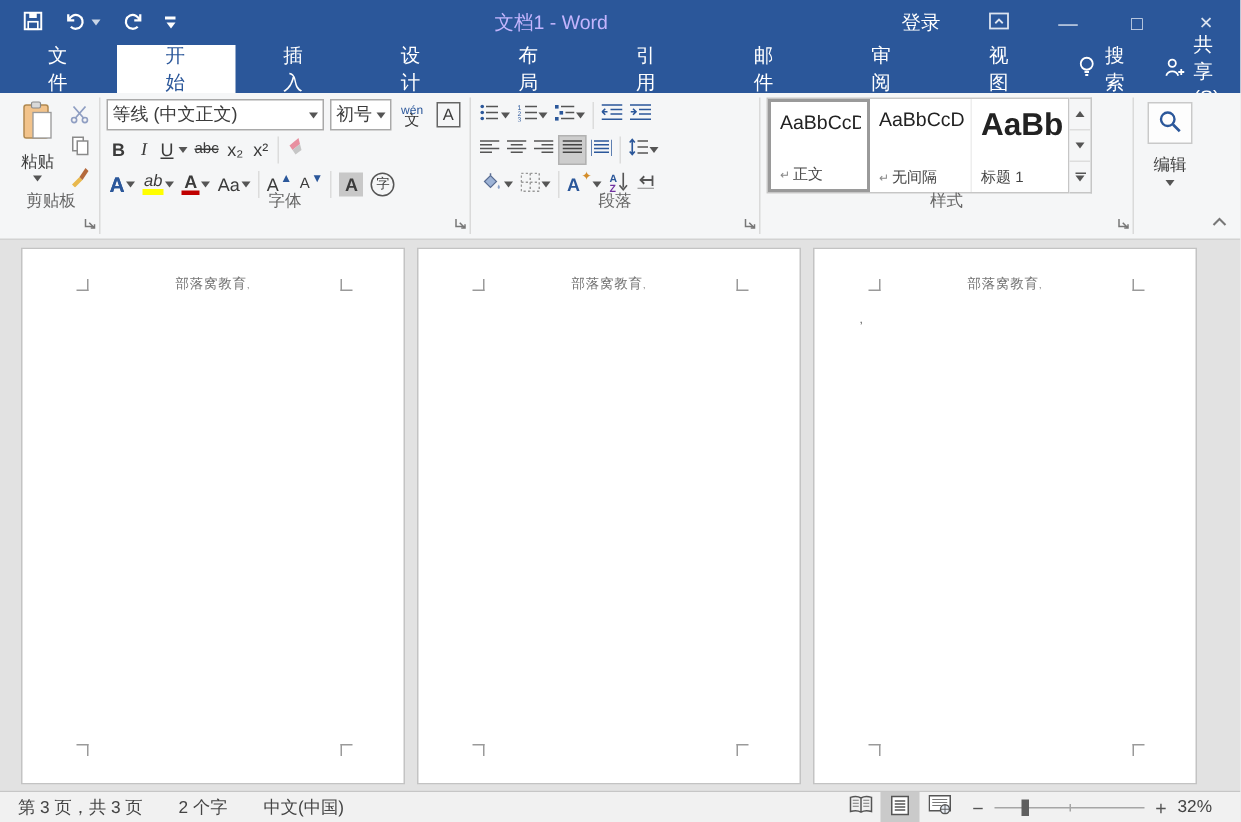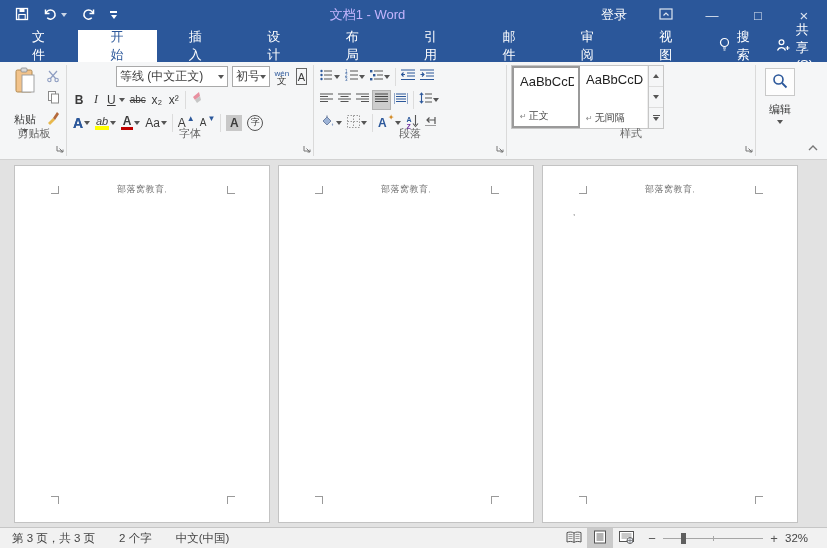--- a/index.html
+++ b/index.html
@@ -35,28 +35,28 @@
   .launcher { position:absolute; bottom:3px; right:2px; }
   .vsep { width:1px; background:#dadada; margin:3px 0; }
   .rrow { display:flex; align-items:center; height:23px; gap:1px; }
   .rbtn { height:20px; min-width:16px; display:flex; align-items:center; justify-content:center; padding:0 2px; gap:1px; font-size:12px; color:#3b3b3b; }
   .rbtn.active { background:#cdcdcd; border:1px solid #b2b2b2; }
   .minisep { width:1px; height:18px; background:#dcdcdc; margin:0 2px; }
 
   
   .clip-body { display:flex; flex:1; }
   .paste { width:38px; display:flex; flex-direction:column; align-items:center; justify-content:flex-start; padding-top:2px; }
-  .paste .lbl { font-size:11px; margin-top:14px; }
+  .paste .lbl { font-size:11px; margin-top:2px; }
   .clip-col { display:flex; flex-direction:column; justify-content:flex-start; gap:3px; padding-top:3px; }
   .clip-col .rbtn { height:18px; }
 
   
   .combo { height:21px; background:#fff; border:1px solid #a9a9a9; display:flex; align-items:center; font-size:12px; padding:0 3px; justify-content:space-between; }
   .combo .val { white-space:nowrap; overflow:hidden; }
-  .fname { width:150px;margin-left:45px; }
+  .fname { width:150px; }
   .fsize { width:42px; margin-left:3px; }
 
   .phonetic { display:flex; flex-direction:column; align-items:center; line-height:7px; font-size:8px; margin-left:4px; color:#2b579a; }
   .charborder { width:17px; height:17px; border:1px solid #666; display:flex; align-items:center; justify-content:center; font-size:11px; margin-left:4px; }
   .ueff { color:#2b579a; font-weight:bold; font-size:14px; text-shadow:0 0 0 #2b579a; }
   .hl-ab { display:flex; flex-direction:column; align-items:center; line-height:10px; font-size:11px; font-style:italic; }
   .hl-bar { width:14px; height:4px; background:#ffff00; }
   .fc-a { display:flex; flex-direction:column; align-items:center; line-height:11px; font-size:12px; font-weight:bold; }
   .fc-bar { width:12px; height:3px; background:#c00000; }
   .shadeA { background:#c8c8c8; width:16px; height:16px; display:flex; align-items:center; justify-content:center; font-weight:bold; }
@@ -505,20 +505,24 @@
       <div class="gallery">
         <div class="gallery-box">
           <div class="stylecell selected">
             <span class="sprev">AaBbCcDd</span>
             <span class="sname"><span class="pilcrow">↵</span><span>正文</span></span>
           </div>
           <div class="stylecell">
             <span class="sprev">AaBbCcDd</span>
             <span class="sname"><span class="pilcrow">↵</span><span>无间隔</span></span>
           </div>
+          <div class="stylecell" style="border-right:none;width:64px;">
+            <span class="sprev big">AaBb</span>
+            <span class="sname"><span>标题 1</span></span>
+          </div>
         </div>
         <div class="gal-scroll">
           <div>
               <span class="tri-up"></span>
             </div>
           <div style="border-top:1px solid #ddd;border-bottom:1px solid #ddd;">
               <span class="tri-dn"></span>
             </div>
           <div>
               <span class="more-bar">

